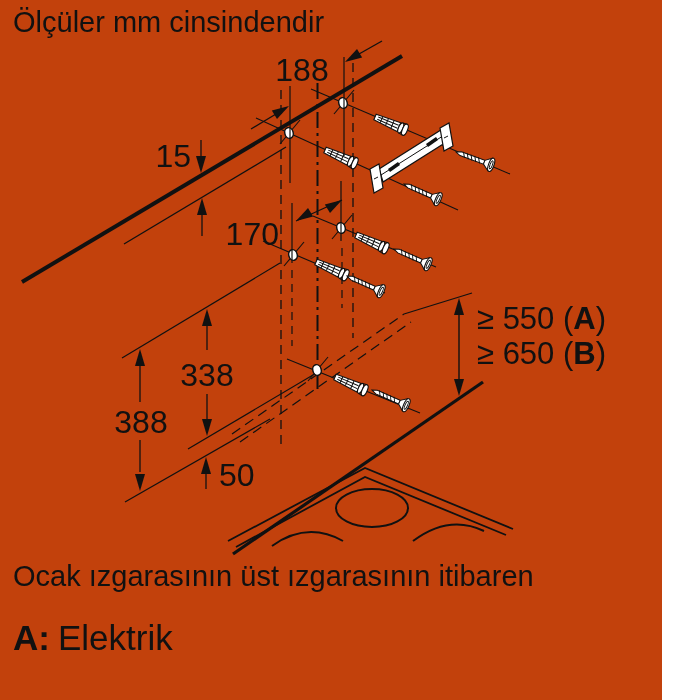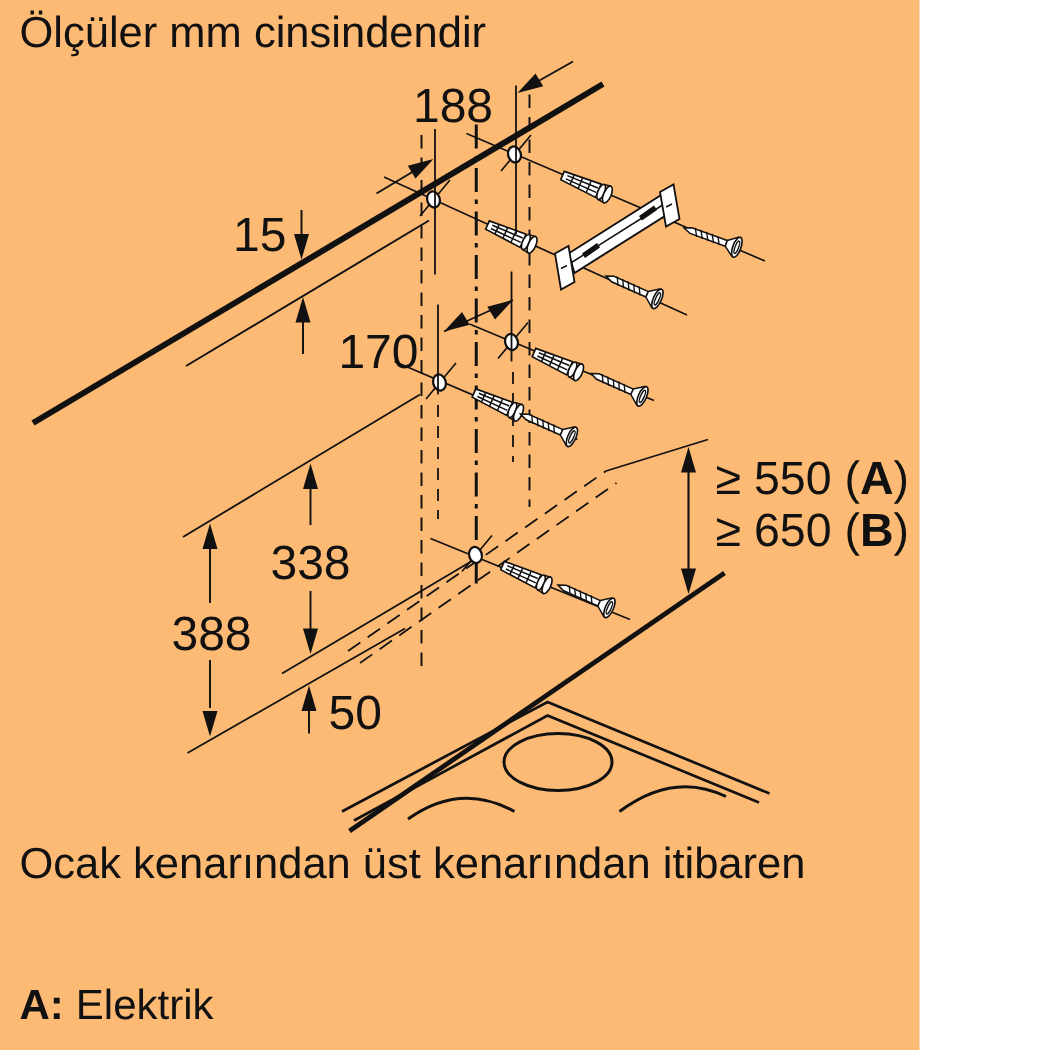--- a/index.html
+++ b/index.html
@@ -1,20 +1,20 @@
 <!DOCTYPE html>
 <html><head>
 <meta charset="utf-8">
 <style>
   html,body{margin:0;padding:0;background:#fff;}
-  .page{position:relative;width:613px;height:700px;background:#fdba74;overflow:hidden;
+  .page{position:relative;width:662px;height:700px;background:#c2410c;overflow:hidden;
         font-family:"Liberation Sans", sans-serif;color:#111;}
   .title{position:absolute;left:13px;top:6px;font-size:29px;letter-spacing:0;}
   .note{position:absolute;left:13px;top:560px;font-size:29px;}
-  .legend{position:absolute;left:13px;top:652px;font-size:28px;line-height:36px;}
+  .legend{position:absolute;left:13px;top:620px;font-size:35px;line-height:36px;}
   .legend-row{height:36px;}
   .legend-key{font-weight:bold;margin-right:8px;}
   svg{position:absolute;left:0;top:0;}
   svg text{font-family:"Liberation Sans", sans-serif;font-size:32px;fill:#111;}
   svg .big{font-size:31px;}
   .ln{stroke:#111;fill:none;}
   .ah{fill:#111;stroke:none;}
   .wh{fill:#fff;stroke:#111;}
 </style>
 </head>
@@ -216,19 +216,19 @@
 
     <g>
       <path class="ln" stroke-width="1.8" d="M228,541 L365,468 L513,529"></path>
       <path class="ln" stroke-width="1.8" d="M236,547 L365,477 L506,535"></path>
       <ellipse class="ln" stroke-width="2" cx="372" cy="508" rx="36" ry="19"></ellipse>
       <path class="ln" stroke-width="2" d="M272,546 Q307,521 343,541"></path>
       <path class="ln" stroke-width="2" d="M413,541 Q449,514 484,531"></path>
     </g>
   </svg>
 
-  <div class="note">Ocak kenarından üst kenarından itibaren</div>
+  <div class="note">Ocak ızgarasının üst ızgarasının itibaren</div>
 
   <div class="legend">
     <div class="legend-row"><span class="legend-key">A:</span><span>Elektrik</span></div>
   </div>
 
 </div>
 
 </body></html>

